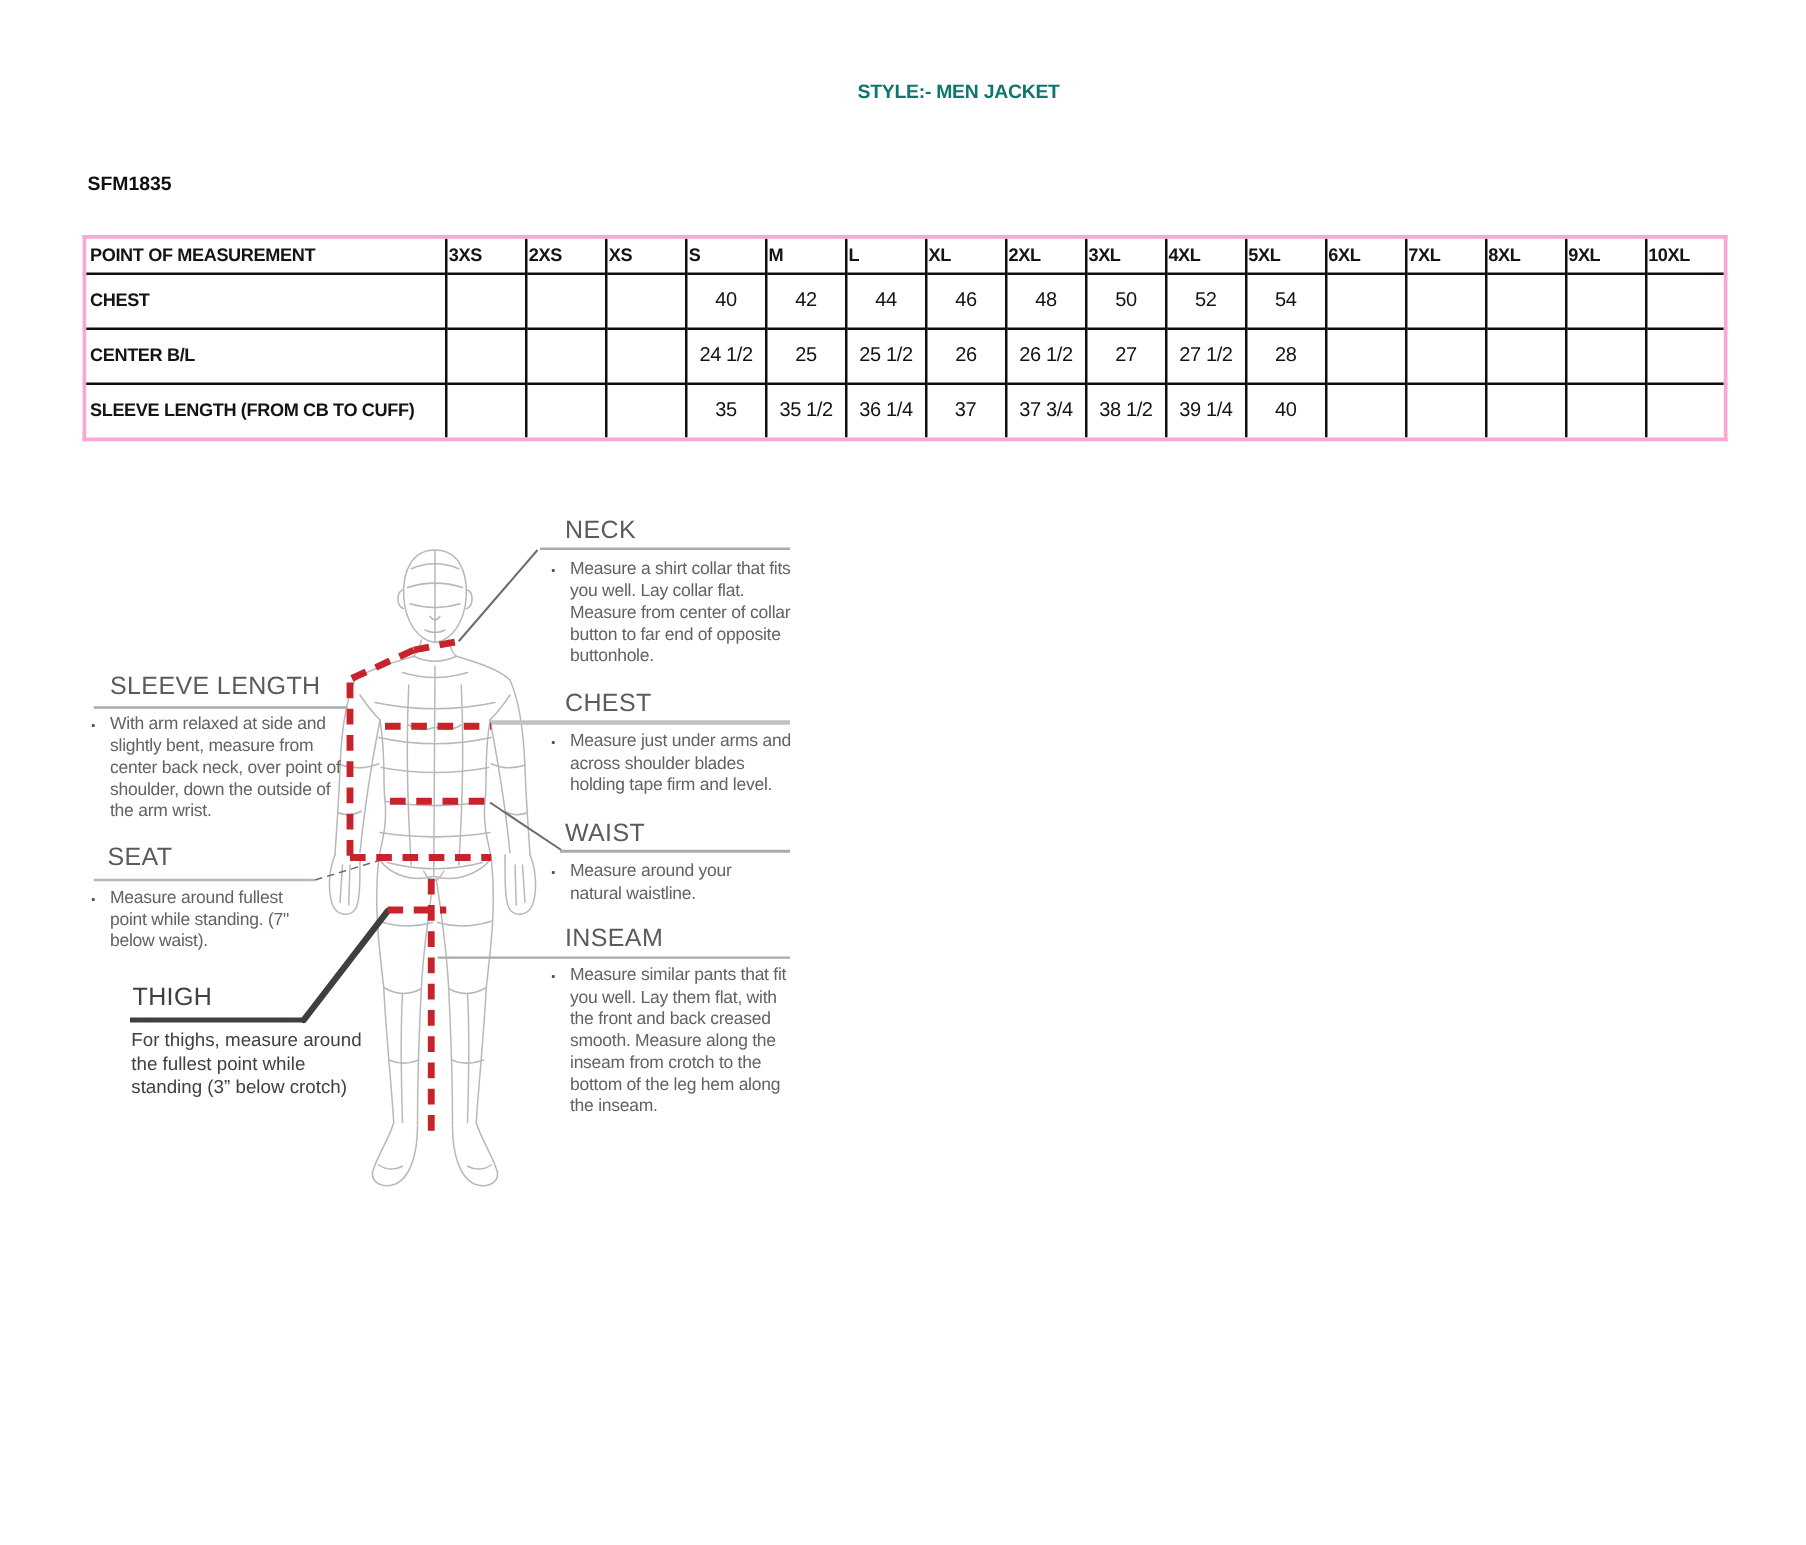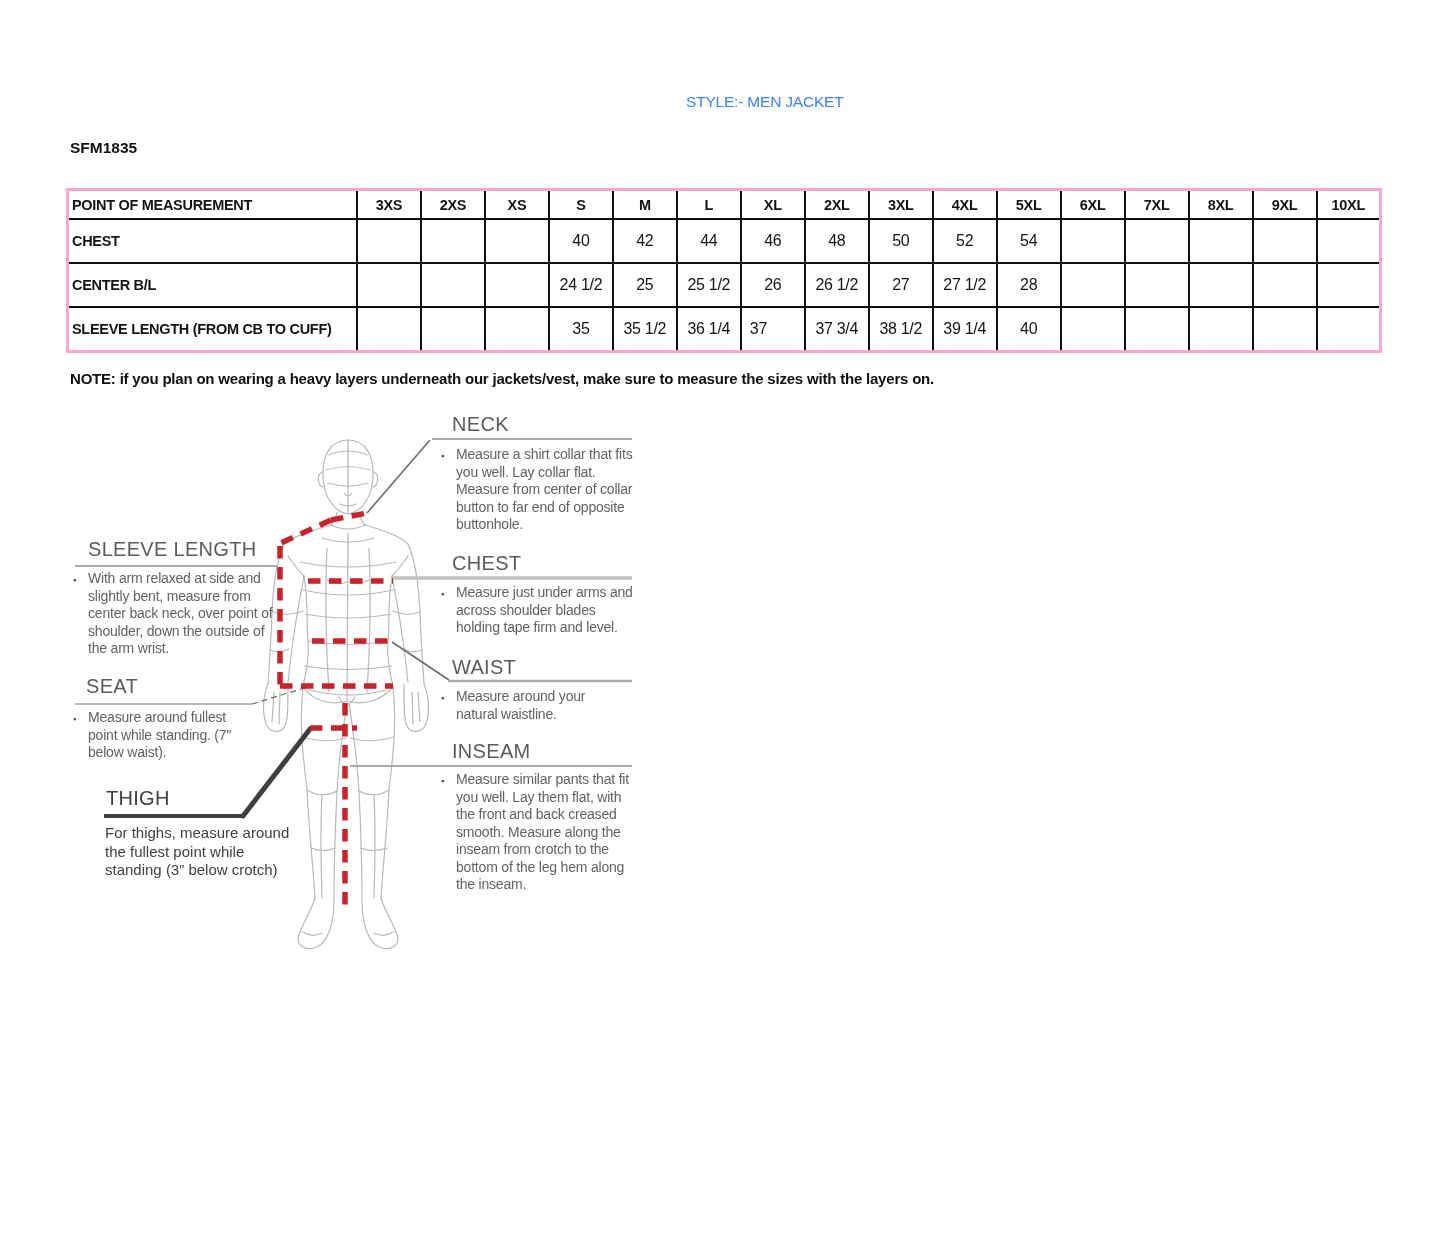--- a/index.html
+++ b/index.html
@@ -2,50 +2,50 @@
 <html><head>
 <meta charset="utf-8">
 <style>
   html,body{margin:0;padding:0;background:#ffffff;}
   .page{
     position:relative;width:1445px;height:1236px;background:#ffffff;overflow:hidden;
     font-family:"Liberation Sans",sans-serif;color:#141414;
   }
   
   .title{
-    position:absolute;left:686px;top:93px;font-size:15.5px;font-weight:normal;
-    letter-spacing:-0.2px;color:#3b82f6;white-space:nowrap;
+    position:absolute;left:686px;top:65px;font-size:15.5px;font-weight:bold;
+    letter-spacing:-0.2px;color:#0f766e;white-space:nowrap;
   }
   .style-code{
     position:absolute;left:70px;top:139px;font-size:15.5px;font-weight:bold;color:#101010;
   }
   .note{
     position:absolute;left:70px;top:370px;font-size:15px;font-weight:bold;
     letter-spacing:-0.2px;color:#101010;white-space:nowrap;
   }
   
   table.size-table{
     position:absolute;left:66px;top:188px;width:1316px;
     border-collapse:collapse;table-layout:fixed;
     border:3px solid #f9a8d4;
   }
   table.size-table th, table.size-table td{
     border:2px solid #0d0d0d;overflow:hidden;white-space:nowrap;
   }
   table.size-table th{
-    height:27px;font-size:14.5px;font-weight:bold;text-align:center;
+    height:27px;font-size:14.5px;font-weight:bold;text-align:left;
     letter-spacing:-0.3px;padding:0 1px;
   }
   table.size-table th.poml{width:283px;text-align:left;padding-left:3px;}
   table.size-table td{height:40px;}
   table.size-table td.rowlabel{
     font-size:14.5px;font-weight:bold;text-align:left;padding-left:3px;letter-spacing:-0.3px;
   }
   table.size-table td.val{font-size:16px;font-weight:normal;text-align:center;letter-spacing:-0.3px;}
-  table.size-table tbody tr:nth-child(3) td:nth-child(8){text-align:left;padding-left:8px;}
+  table.size-table tbody tr:nth-child(3) td:nth-child(8){text-align:left;padding-left:22px;}
   
   .guide-heading{
     position:absolute;font-size:20px;color:#5a5b5e;letter-spacing:0.3px;white-space:nowrap;
   }
   .guide-heading.dark{color:#3f4043;}
   .guide-text{
     position:absolute;font-size:14px;line-height:17.5px;color:#616265;
     letter-spacing:-0.2px;
   }
   .guide-text .bullet{
@@ -140,21 +140,20 @@
           <td class="val">40</td>
           <td class="val"></td>
           <td class="val"></td>
           <td class="val"></td>
           <td class="val"></td>
           <td class="val"></td>
         </tr>
       </tbody>
     </table>
 
-  <div class="note">NOTE: if you plan on wearing a heavy layers underneath our jackets/vest, make sure to measure the sizes with the layers on.</div>
 
   <svg class="diagram" viewBox="60 405 585 575">
 
     <g fill="none" stroke="#b6b8ba" stroke-width="1.2" stroke-linecap="round">
 
       <path d="M 348,440 C 366,440 374,456 373,477 C 372,497 362,512 348,514 C 334,512 324,497 323,477 C 322,456 330,440 348,440 Z"></path>
       <path d="M 329,455 Q 348,447 367,455"></path>
       <path d="M 326,470 Q 348,463 370,470"></path>
       <path d="M 348,440 L 348,514"></path>
       <path d="M 328,483 Q 348,489 368,483"></path>

